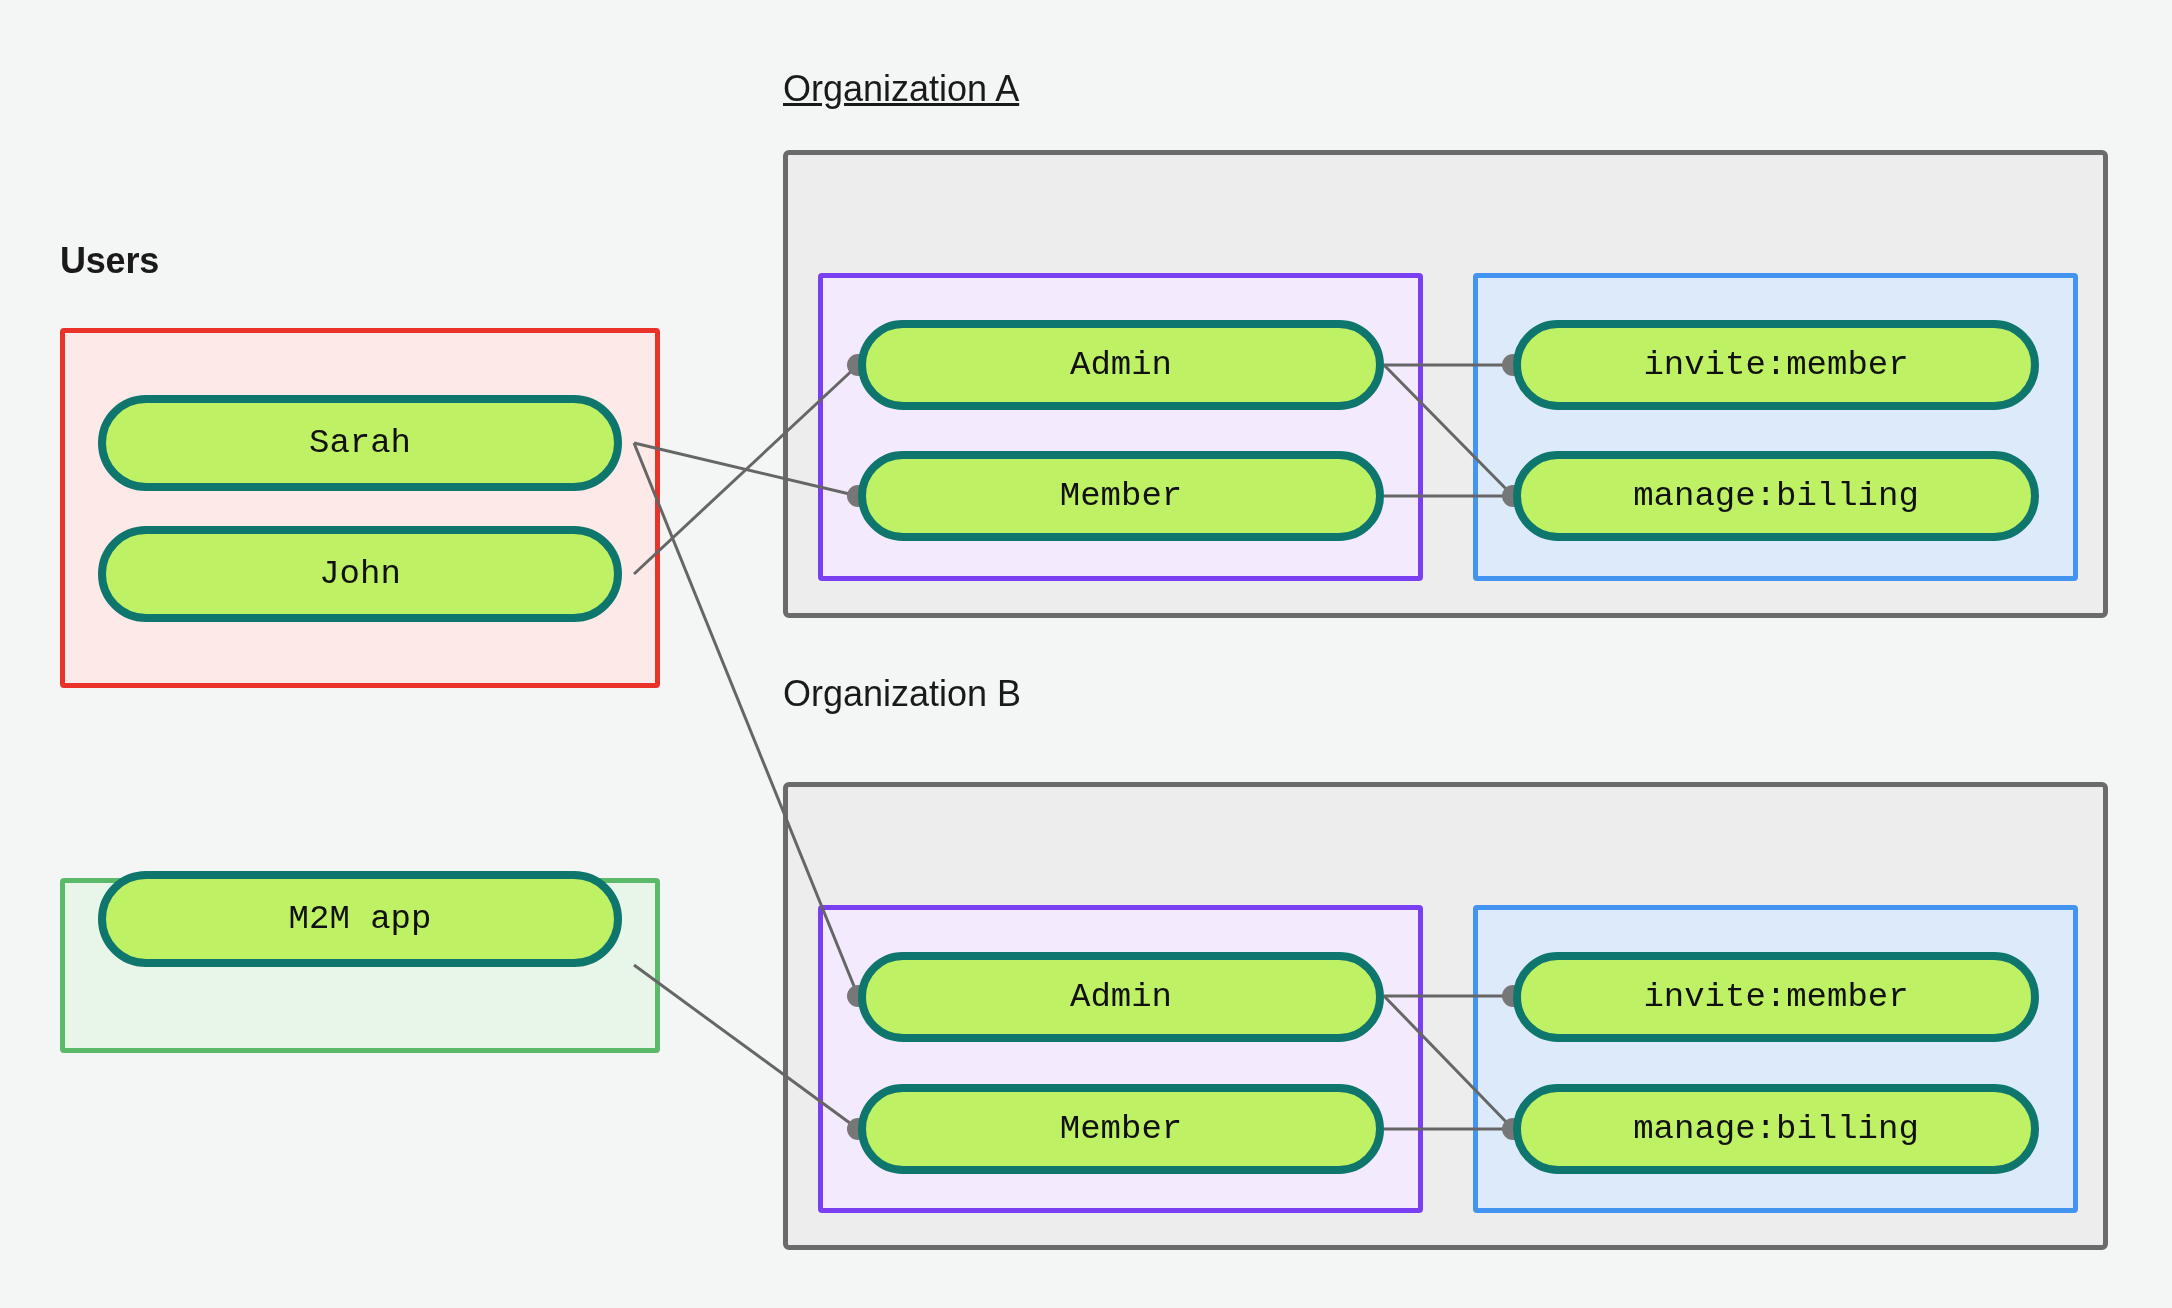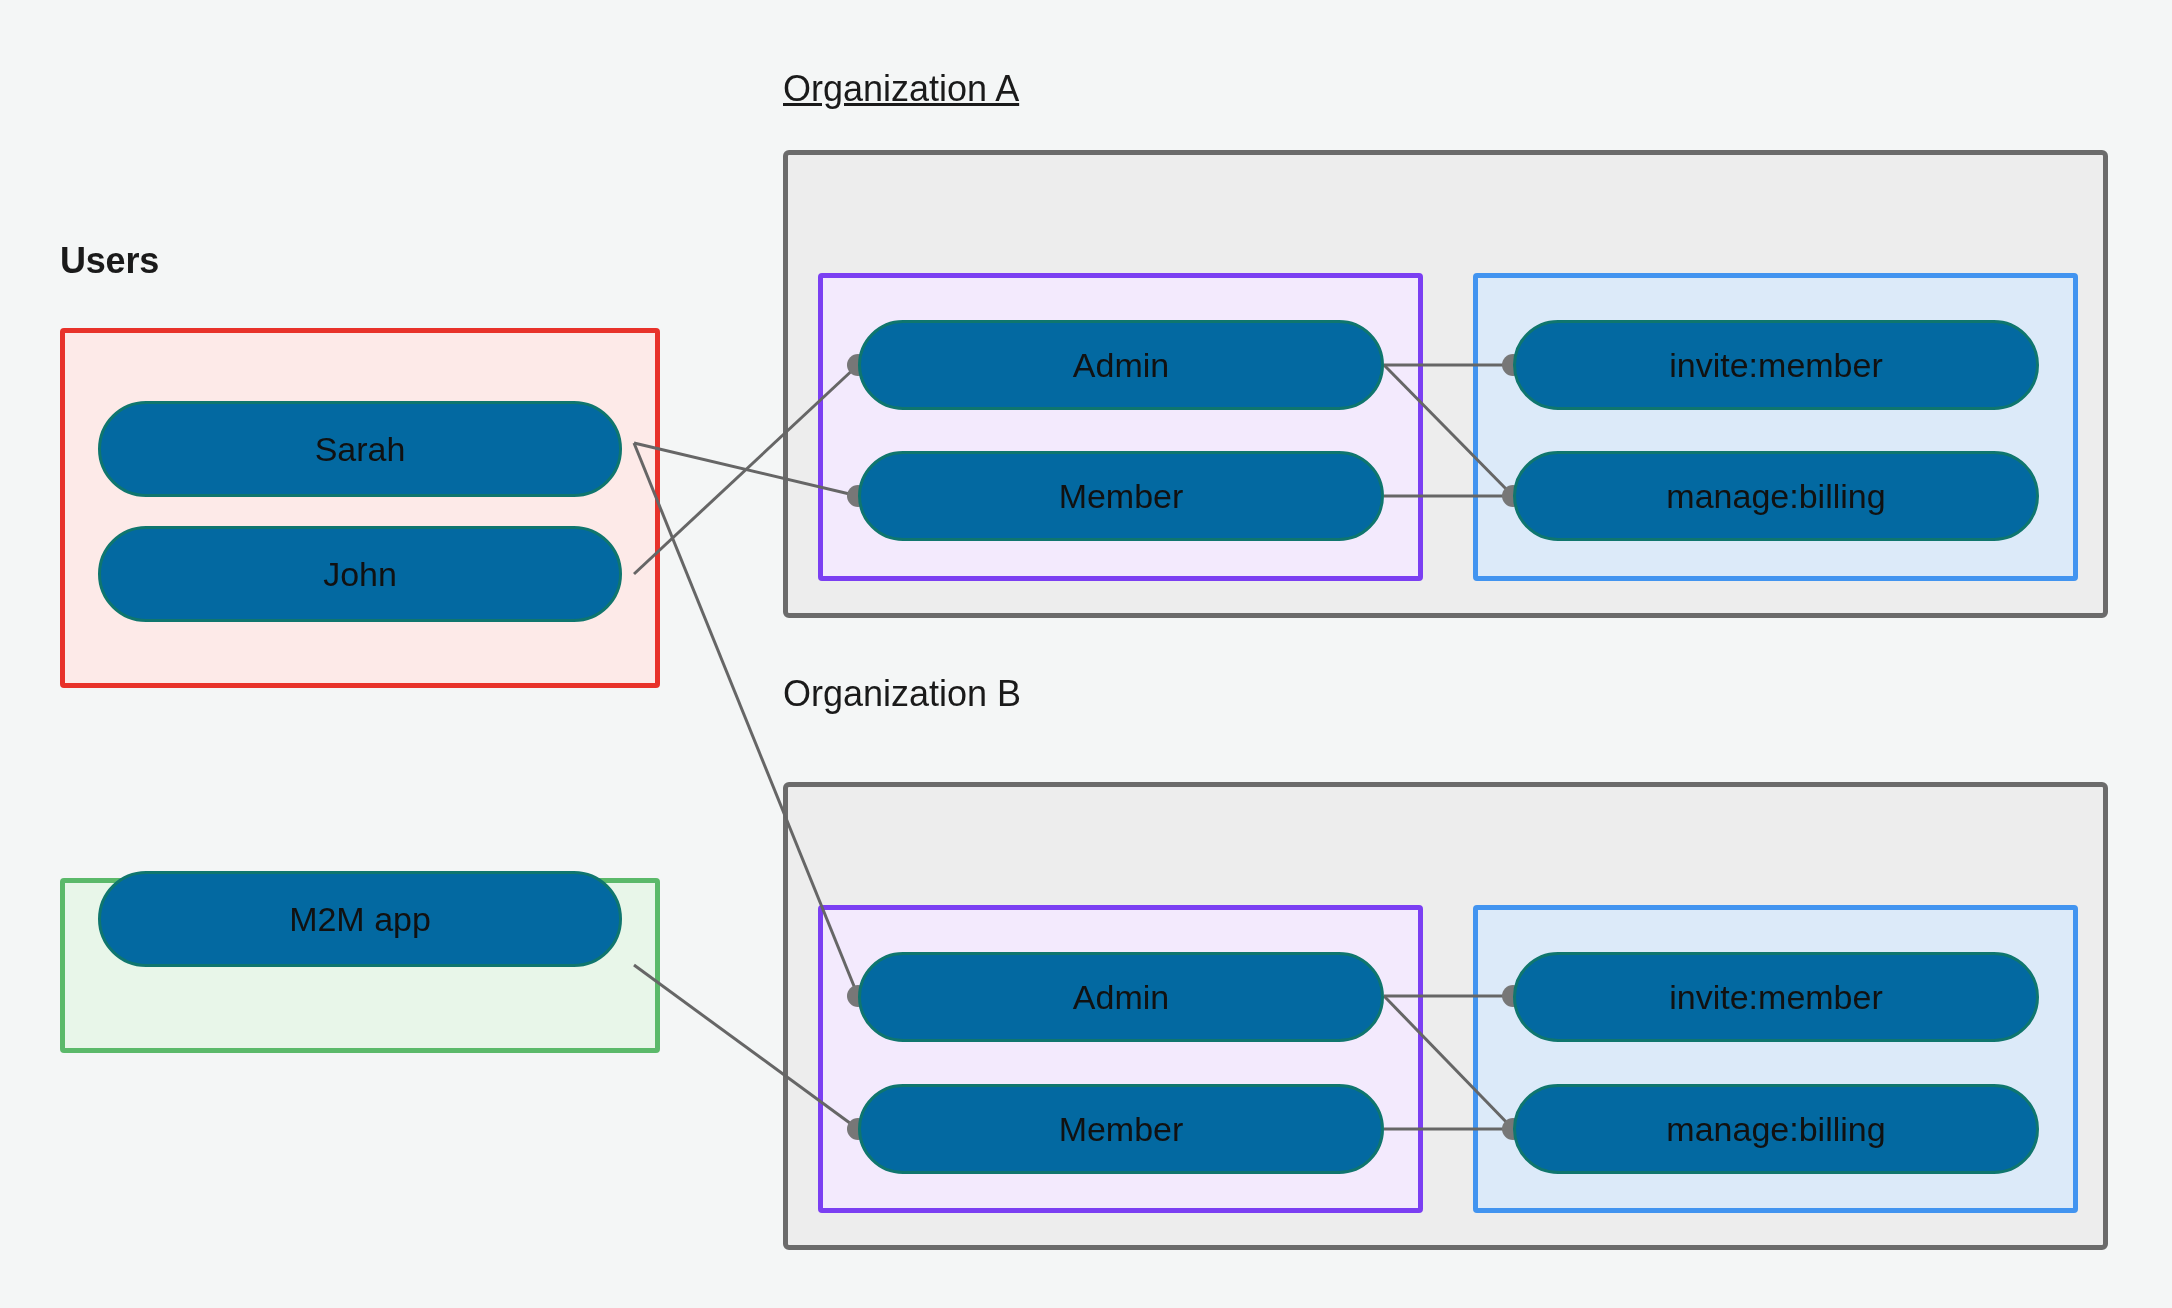--- a/index.html
+++ b/index.html
@@ -88,30 +88,31 @@
     background: #f3eafd;
   }
   .sub-perms {
     border: 5px solid #4294f0;
     background: #dceaf9;
   }
 
   
   .node {
     position: absolute;
-    background: #0369a1;
-    border: 3px solid #0f766e;
+    background: #bef264;
+    border: 8px solid #0f766e;
     border-radius: 999px;
     display: flex;
     align-items: center;
     justify-content: center;
     font-size: 34px;
     color: #111111;
     z-index: 6;
     white-space: nowrap;
+    font-family: Liberation Mono, monospace;
   }
 </style>
 </head>
 <body>
 
 <div id="canvas">
 
   <svg id="edges" viewBox="0 0 2172 1308" width="2172" height="1308">
 
     <line x1="634" y1="574" x2="858" y2="365"></line>
@@ -141,21 +142,21 @@
     <circle cx="1513" cy="365" r="11"></circle>
     <circle cx="1513" cy="496" r="11"></circle>
     <circle cx="1513" cy="996" r="11"></circle>
     <circle cx="1513" cy="1129" r="11"></circle>
   </svg>
 
   <div class="caption" style="left:60px; top:240px;">Users</div>
 
   <div class="group-box group-users" style="left:60px; top:328px; width:600px; height:360px;"></div>
 
-  <div class="node" style="left:98px; top:395px; width:524px; height:96px;margin-top:6px;">Sarah</div>
+  <div class="node" style="left:98px; top:395px; width:524px; height:96px;">Sarah</div>
 
   <div class="node" style="left:98px; top:526px; width:524px; height:96px;">John</div>
 
 
   <div class="group-box group-m2m" style="left:60px; top:878px; width:600px; height:175px;"></div>
 
   <div class="node" style="left:98px; top:871px; width:524px; height:96px;">M2M app</div>
 
   <div class="org-label" style="left:783px; top:68px;text-decoration:underline;">Organization A</div>
 

